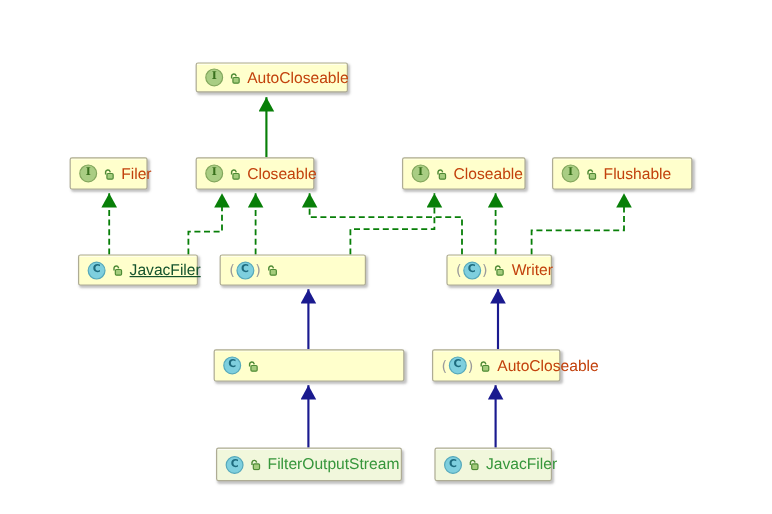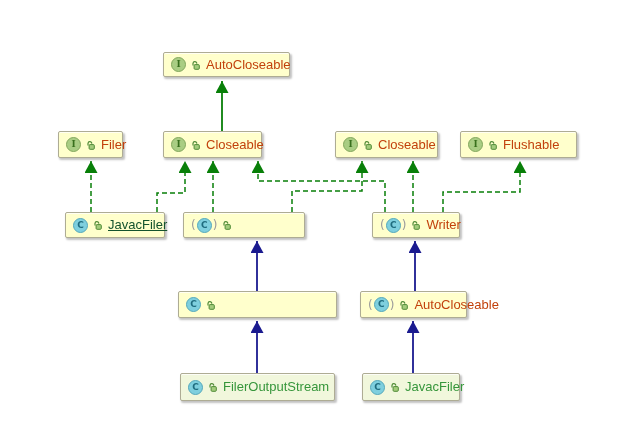--- a/index.html
+++ b/index.html
@@ -179,21 +179,21 @@
         <span class="node-label label-default">AutoCloseable</span>
       </div>
       <div class="node fill-new" style="left: 180px; top: 373px; width: 155px; height: 28px;">
         <span class="icon-wrap">
           <span class="circle-icon cls">C</span>
         </span>
         <svg class="lock-icon" width="10" height="10" viewBox="0 0 10 10">
           <path class="shackle" d="M2 5.4 V3.3 A1.9 1.9 0 0 1 5.7 3.0 L5.8 3.6"></path>
           <rect class="body" x="3.1" y="4.6" width="5.2" height="4.7" rx="1"></rect>
         </svg>
-        <span class="node-label label-new_green">FilerOutputStream</span>
+        <span class="node-label label-new_green">FilterOutputStream</span>
       </div>
       <div class="node fill-new" style="left: 362px; top: 373px; width: 98px; height: 28px;">
         <span class="icon-wrap">
           <span class="circle-icon cls">C</span>
         </span>
         <svg class="lock-icon" width="10" height="10" viewBox="0 0 10 10">
           <path class="shackle" d="M2 5.4 V3.3 A1.9 1.9 0 0 1 5.7 3.0 L5.8 3.6"></path>
           <rect class="body" x="3.1" y="4.6" width="5.2" height="4.7" rx="1"></rect>
         </svg>
         <span class="node-label label-new_green">JavacFiler</span>

